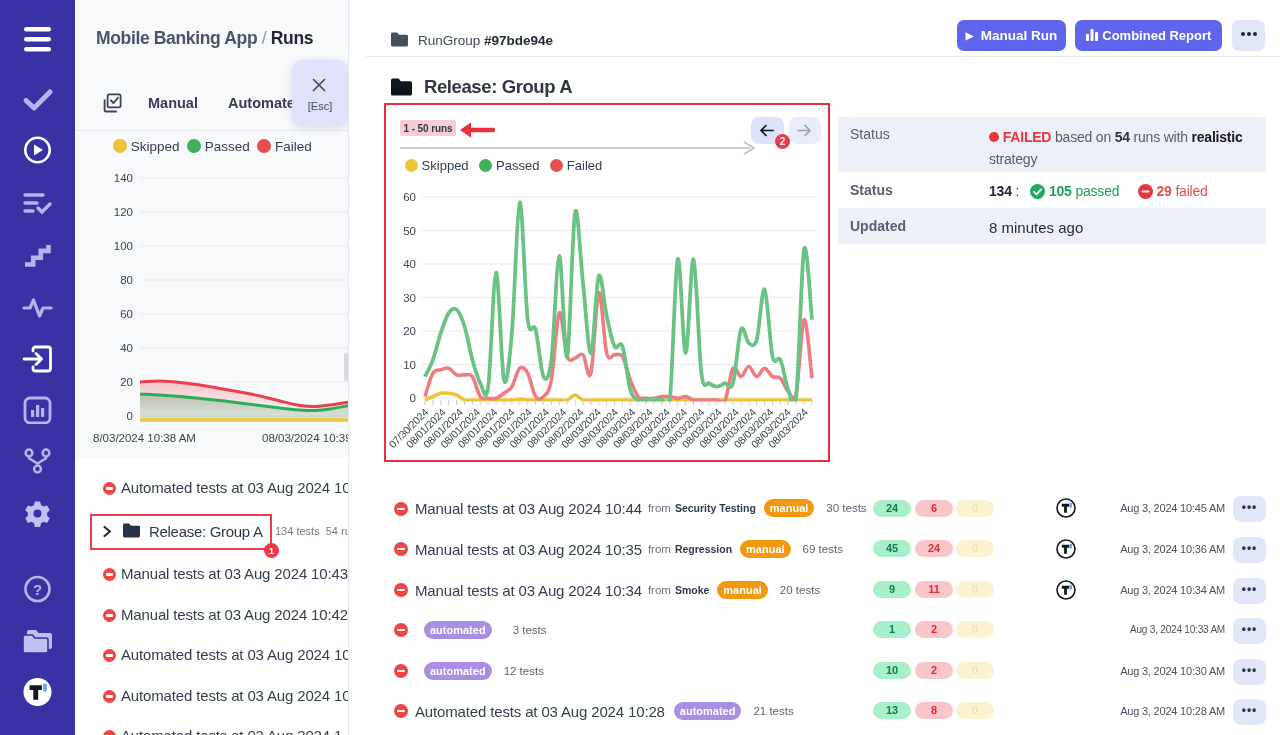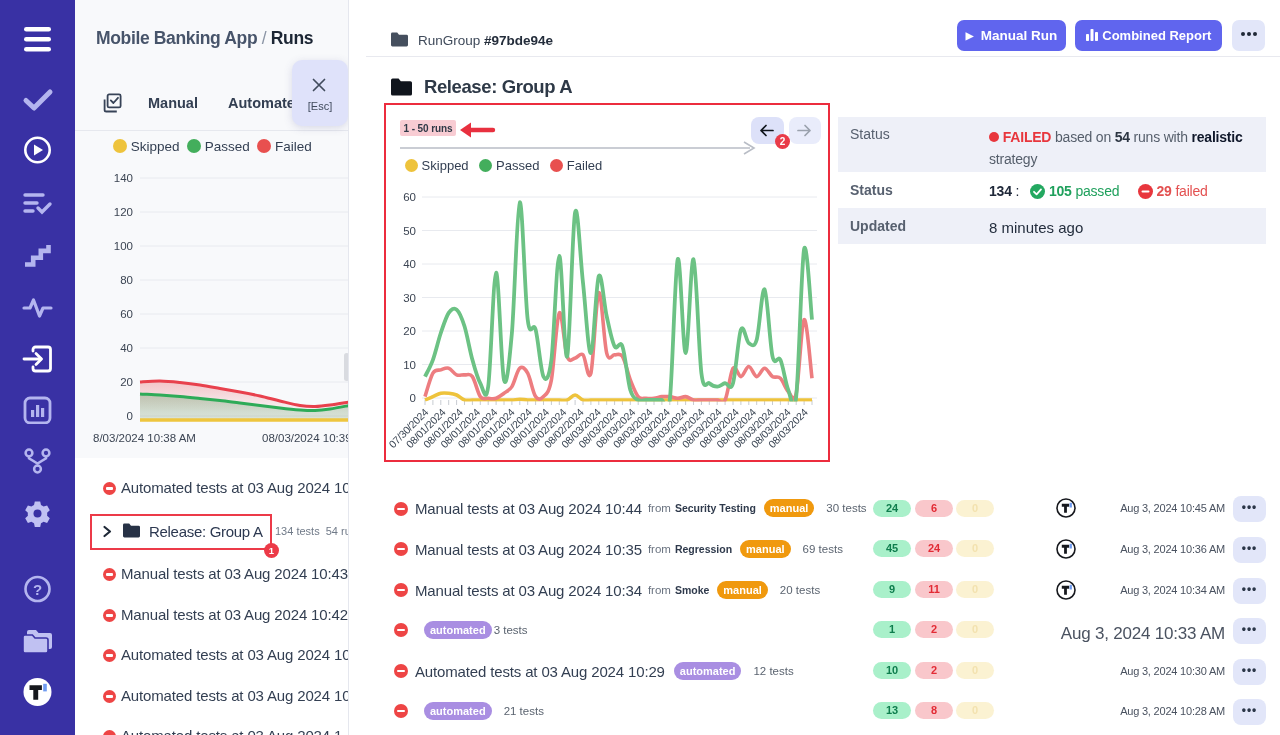--- a/index.html
+++ b/index.html
@@ -409,40 +409,40 @@
       <svg class="abs" style="left:690px;top:580px" width="20" height="20" viewBox="0 0 20 20">
         <circle cx="10" cy="10" r="9" fill="none" stroke="#16181d" stroke-width="1.6"></circle>
         <path d="M5.8 5.8h7.4v2.9h-2.3v6h-2.8v-6H5.8z" fill="#16181d"></path>
         <rect x="13.6" y="4.8" width="2.3" height="4.7" fill="#6f9bf0"></rect>
       </svg>
       <div class="datet" style="right:71px;top:584px;letter-spacing:-0.2px;font-size:11px">Aug 3, 2024 10:34 AM</div>
       <div class="dots3" style="left:867px;top:578px;width:33px;height:26px;border-radius:8px;line-height:23px">•••</div>
       <div class="minus" style="left:28px;top:623px"></div>
       <div class="abs" style="left:49px;top:620px;white-space:nowrap;display:flex;align-items:center;height:20px">
         <span class="apill" style="margin-left:9px">automated</span>
-        <span class="ntests" style="margin-left:2px">3 tests</span>
+        <span class="ntests" style="margin-left:21px">3 tests</span>
       </div>
       <div class="pill pgreen" style="left:507px;top:621px">1</div>
       <div class="pill pred" style="left:549px;top:621px">2</div>
       <div class="pill pyellow" style="left:590px;top:621px">0</div>
-      <div class="datet" style="right:71px;top:624px;letter-spacing:-0.2px;font-size:17px">Aug 3, 2024 10:33 AM</div>
+      <div class="datet" style="right:71px;top:624px;letter-spacing:-0.2px;font-size:10px">Aug 3, 2024 10:33 AM</div>
       <div class="dots3" style="left:867px;top:618px;width:33px;height:26px;border-radius:8px;line-height:23px">•••</div>
       <div class="minus" style="left:28px;top:664px"></div>
       <div class="abs" style="left:49px;top:661px;white-space:nowrap;display:flex;align-items:center;height:20px">
-        <span class="rtitle" style="letter-spacing:-0.15px">Automated tests at 03 Aug 2024 10:29</span>
         <span class="apill" style="margin-left:9px">automated</span>
         <span class="ntests" style="margin-left:12px">12 tests</span>
       </div>
       <div class="pill pgreen" style="left:507px;top:662px">10</div>
       <div class="pill pred" style="left:549px;top:662px">2</div>
       <div class="pill pyellow" style="left:590px;top:662px">0</div>
       <div class="datet" style="right:71px;top:665px;letter-spacing:-0.2px;font-size:11px">Aug 3, 2024 10:30 AM</div>
       <div class="dots3" style="left:867px;top:659px;width:33px;height:26px;border-radius:8px;line-height:23px">•••</div>
       <div class="minus" style="left:28px;top:704px"></div>
       <div class="abs" style="left:49px;top:701px;white-space:nowrap;display:flex;align-items:center;height:20px">
+        <span class="rtitle" style="letter-spacing:-0.15px">Automated tests at 03 Aug 2024 10:28</span>
         <span class="apill" style="margin-left:9px">automated</span>
         <span class="ntests" style="margin-left:12px">21 tests</span>
       </div>
       <div class="pill pgreen" style="left:507px;top:702px">13</div>
       <div class="pill pred" style="left:549px;top:702px">8</div>
       <div class="pill pyellow" style="left:590px;top:702px">0</div>
       <div class="datet" style="right:71px;top:705px;letter-spacing:-0.2px;font-size:11px">Aug 3, 2024 10:28 AM</div>
       <div class="dots3" style="left:867px;top:699px;width:33px;height:26px;border-radius:8px;line-height:23px">•••</div>
     </div>
 </div>

